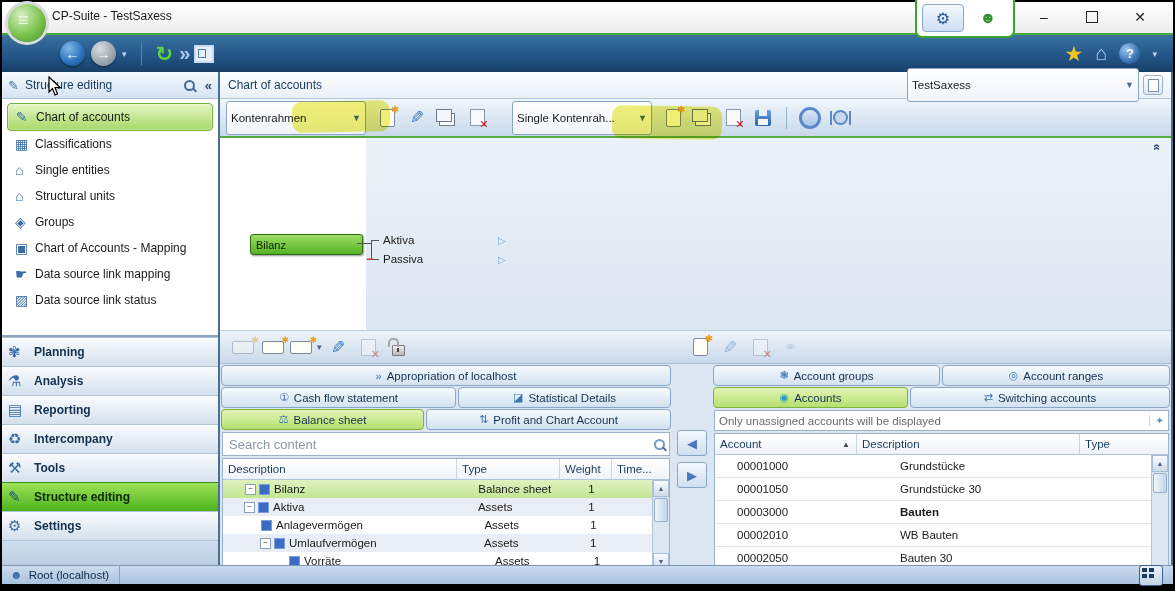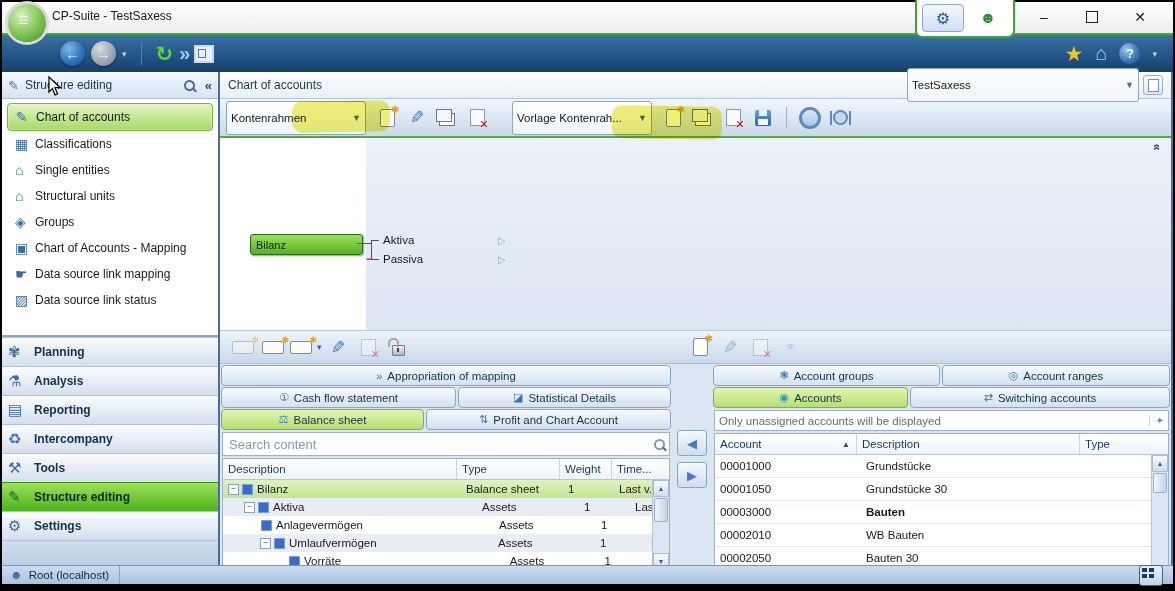--- a/index.html
+++ b/index.html
@@ -111,21 +111,21 @@
   .searchrow input{flex:1;border:none;outline:none;font-size:13px;color:#333;background:transparent;font-family:inherit;}
   .searchrow input::placeholder{color:#8a98a8;}
   .grid{flex:1;display:flex;flex-direction:column;margin:2px 2px 0 2px;background:#fff;border:1px solid #9ab2cc;border-bottom:none;overflow:hidden;}
   .ghead{display:flex;height:20px;background:linear-gradient(#ffffff,#eef3f9);border-bottom:1px solid #b2c6da;font-size:11.5px;color:#17395c;flex:none;}
   .gh{display:flex;align-items:center;padding-left:5px;border-right:1px solid #c6d6e6;overflow:hidden;white-space:nowrap;}
   .gbody{flex:1;display:flex;}
   .grows{flex:1;overflow:hidden;}
   .grow{display:flex;height:18px;font-size:11.5px;color:#1a1a1a;align-items:center;}
   .grow.alt{background:#e9eef6;}
   .grow.selected{background:linear-gradient(#e0f2c0,#c2e694);}
-  .gc{padding-left:5px;overflow:hidden;white-space:nowrap;display:flex;align-items:center;}
+  .gc{padding-left:22px;overflow:hidden;white-space:nowrap;display:flex;align-items:center;}
   .exp{width:9px;height:9px;border:1px solid #8aa0b8;background:#fff;font-size:8px;line-height:7px;text-align:center;color:#444;flex:none;margin-right:3px;}
   .sq{width:9px;height:9px;background:#3a6cc4;border:1px solid #7a9ce0;flex:none;margin-right:4px;}
   .vsb{width:16px;background:#dce6f2;border-left:1px solid #b2c6da;display:flex;flex-direction:column;flex:none;}
   .sb-btn{height:15px;background:linear-gradient(#f8fbfe,#d0dcea);border:1px solid #a8bed4;font-size:7px;color:#44608a;display:flex;align-items:center;justify-content:center;}
   .sb-thumb{height:22px;margin:1px;background:linear-gradient(90deg,#f0f6fc,#c2d4e8);border:1px solid #98b0ca;border-radius:2px;}
   .sb-fill2{flex:1;}
   
   .midcol{width:40px;display:flex;flex-direction:column;align-items:center;background:#dce6f2;padding-top:66px;gap:6px;}
   .arrow-btn{width:28px;height:24px;background:linear-gradient(#f4f9fd,#cfdeee);border:1px solid #8aa6c6;border-radius:3px;display:flex;align-items:center;justify-content:center;color:#4a78c4;font-size:13px;}
   
@@ -287,21 +287,21 @@
         <div class="tbtn">
             <span class="icon-pencil">✎</span>
           </div>
         <div class="tbtn">
             <span class="icon-copy"></span>
           </div>
         <div class="tbtn">
             <span class="icon-del"></span>
           </div>
         <div class="combo w130" style="margin-left:20px;">
-          <span>Vorlage Kontenrah...</span>
+          <span>Single Kontenrah...</span>
           <span class="arrow">▼</span>
         </div>
         <div class="tbtn">
             <span class="icon-page">
               <span class="star">✱</span>
             </span>
           </div>
         <div class="tbtn">
             <span class="icon-copy"></span>
           </div>
@@ -376,21 +376,21 @@
             </div>
         </div>
       </div>
 
       <div class="panels">
 
         <div class="lpanel">
           <div class="tabrow">
             <div class="tab">
               <span class="tic">»</span>
-              <span>Appropriation of mapping</span>
+              <span>Appropriation of localhost</span>
             </div>
           </div>
           <div class="tabrow">
             <div class="tab" style="flex:0 0 233px;">
               <span class="tic">①</span>
               <span>Cash flow statement</span>
             </div>
             <div class="tab">
               <span class="tic">◪</span>
               <span>Statistical Details</span>

